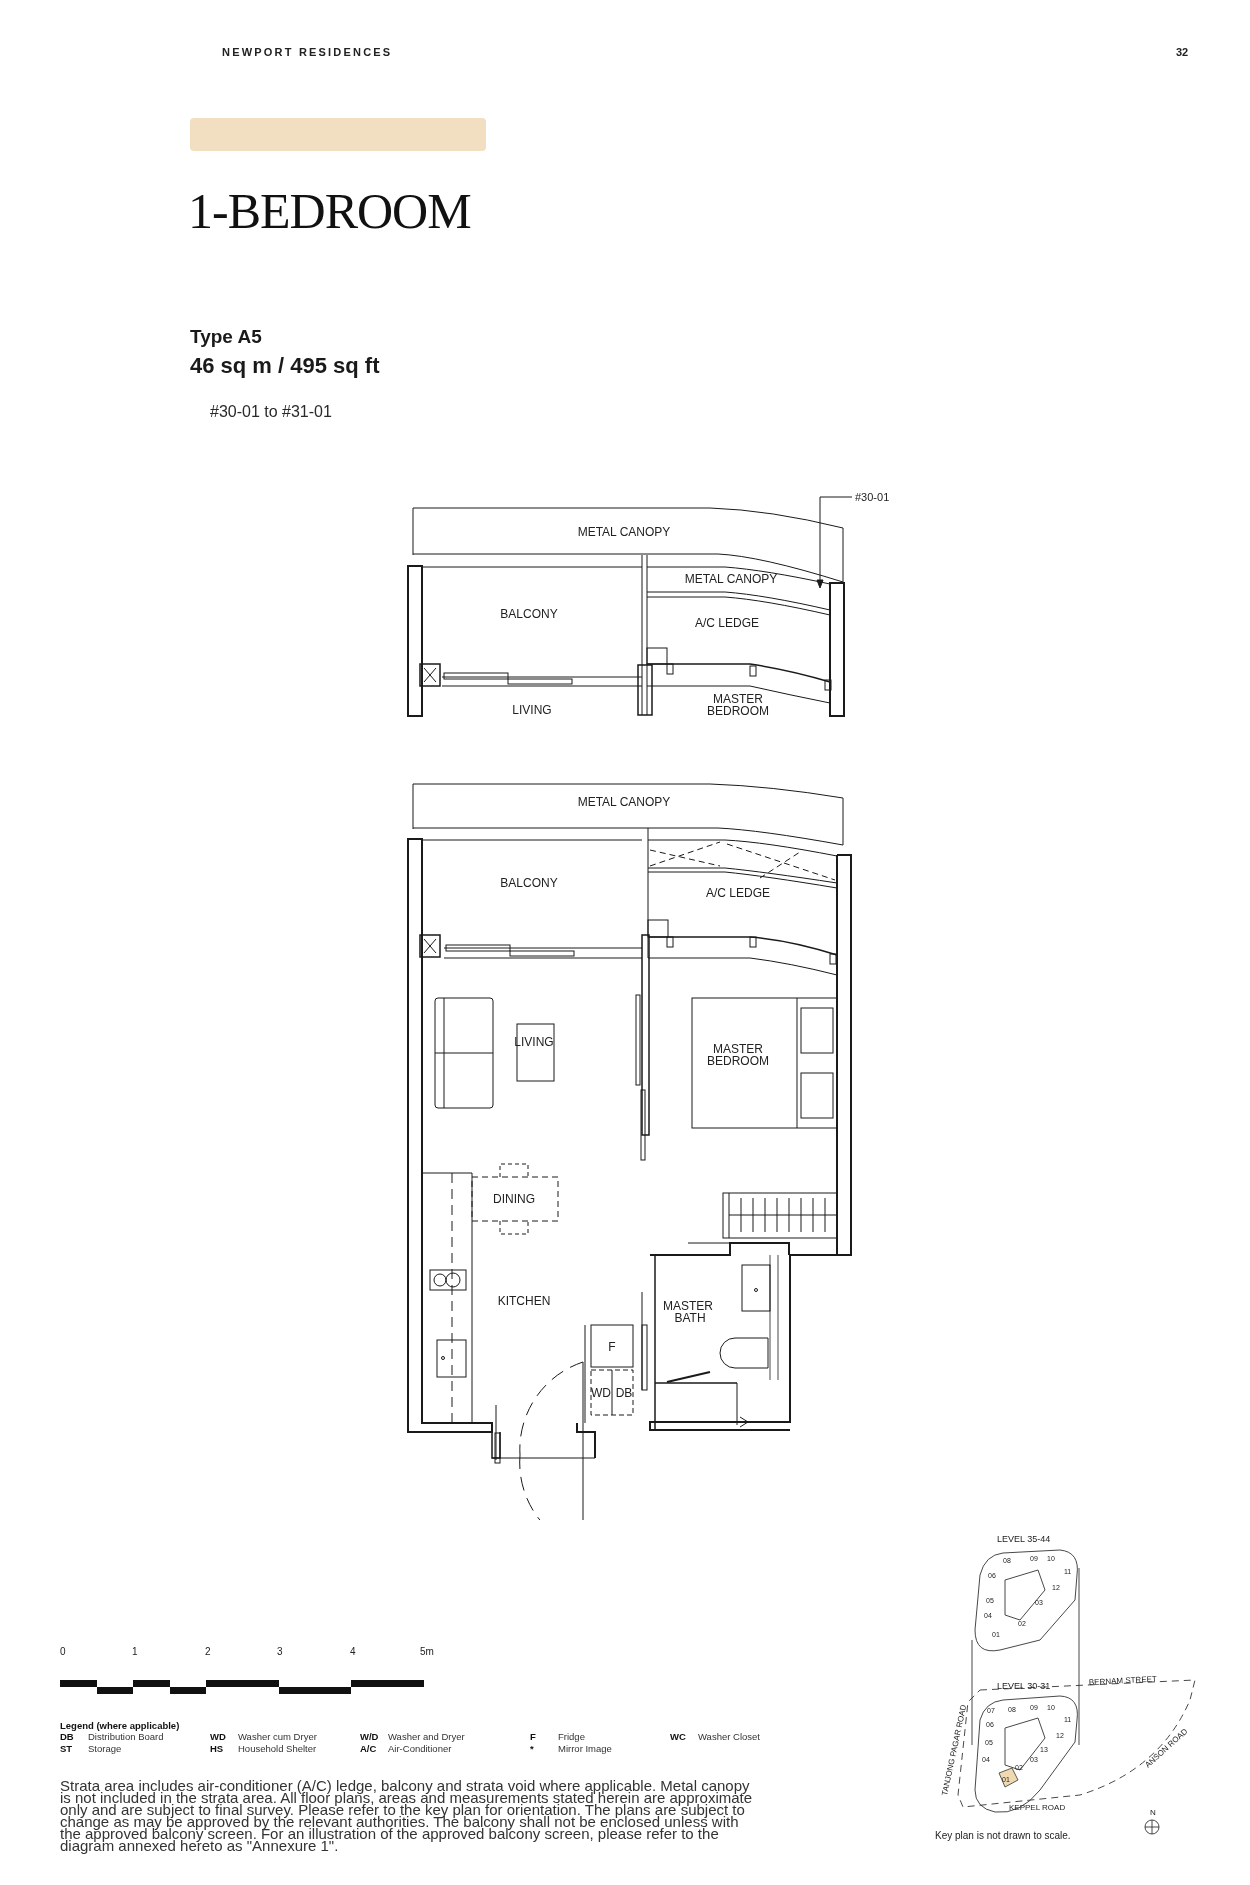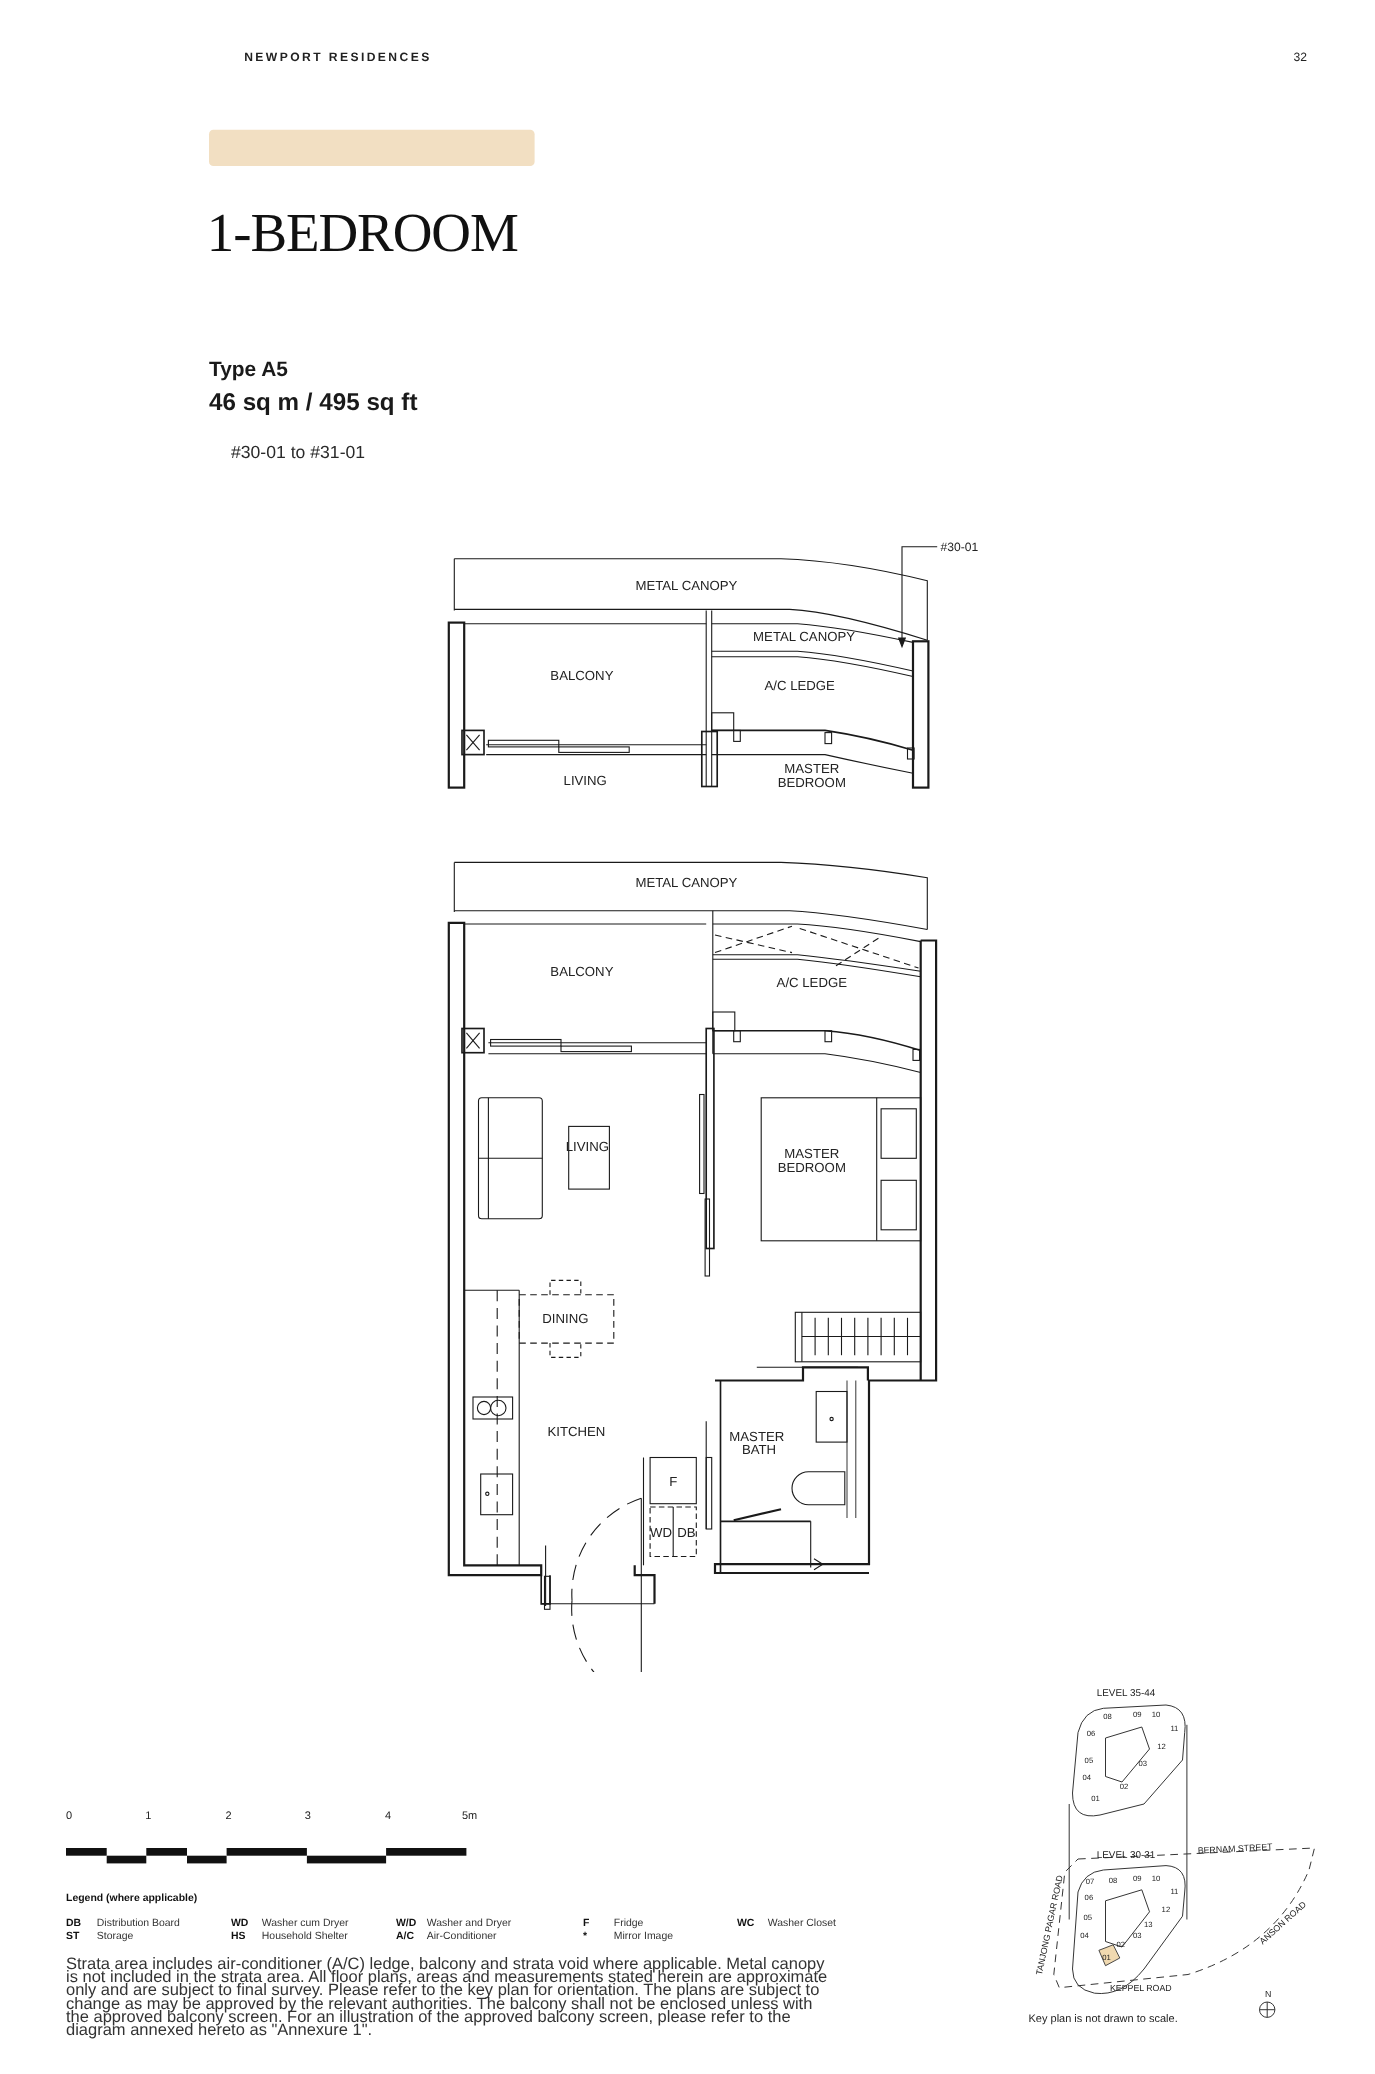--- a/index.html
+++ b/index.html
@@ -1,30 +1,30 @@
 <!DOCTYPE html>
 <html><head>
 <meta charset="utf-8">
 <style>
   * { box-sizing: border-box; margin: 0; padding: 0; }
   html, body { width: 1250px; height: 1885px; background: #ffffff; }
   body { position: relative; font-family: "Liberation Sans", sans-serif; color: #1a1a1a; overflow: hidden; }
   .abs { position: absolute; }
   .brand { left: 190px; top: 46px; font-size: 11px; font-weight: bold; letter-spacing: 2.2px; color: #222; margin-left: 32px; }
-  .pagenum { left: 1176px; top: 46px; font-size: 11px; font-weight: normal; color: #222; }
+  .pagenum { left: 1176px; top: 46px; font-size: 11px; font-weight: bold; color: #222; }
   .accent-bar { left: 190px; top: 118px; width: 296px; height: 33px; border-radius: 4px; background: #f2dfc2; }
   .title { left: 188px; top: 182px; font-family: "Liberation Serif", serif; font-size: 50px; letter-spacing: -1px; color: #111; }
   .type-name { left: 190px; top: 326px; font-size: 19px; font-weight: bold; color: #1a1a1a; text-align: right; }
   .type-area { left: 190px; top: 353px; font-size: 22px; font-weight: bold; color: #1a1a1a; text-align: right; }
   .units { left: 190px; top: 403px; font-size: 16px; color: #2a2a2a; margin-left: 20px; }
   svg text { font-family: "Liberation Sans", sans-serif; fill: #222; }
   .scale-labels { left: 60px; top: 1646px; width: 380px; height: 14px; font-size: 10px; color: #222; }
   .scale-labels span { position: absolute; top: 0; }
   .legend { left: 60px; top: 1720px; width: 760px; font-size: 9.5px; color: #333; }
-  .legend-title { font-weight: bold; color: #111; margin-bottom: 12px; }
+  .legend-title { font-weight: bold; color: #111; margin-bottom: 0; }
   .legend-grid { display: grid; grid-template-columns: 150px 150px 170px 140px 150px; row-gap: 1px; }
   .legend-item { display: flex; }
   .legend-item .code { width: 28px; font-weight: bold; color: #111; }
   .disclaimer { left: 60px; top: 1780px; width: 700px; font-size: 15px; line-height: 12px; color: #333; }
   .keyplan-note { left: 935px; top: 1830px; font-size: 10px; color: #222; }
 </style>
 </head>
 <body>
 
 <div class="abs brand">NEWPORT RESIDENCES</div>

